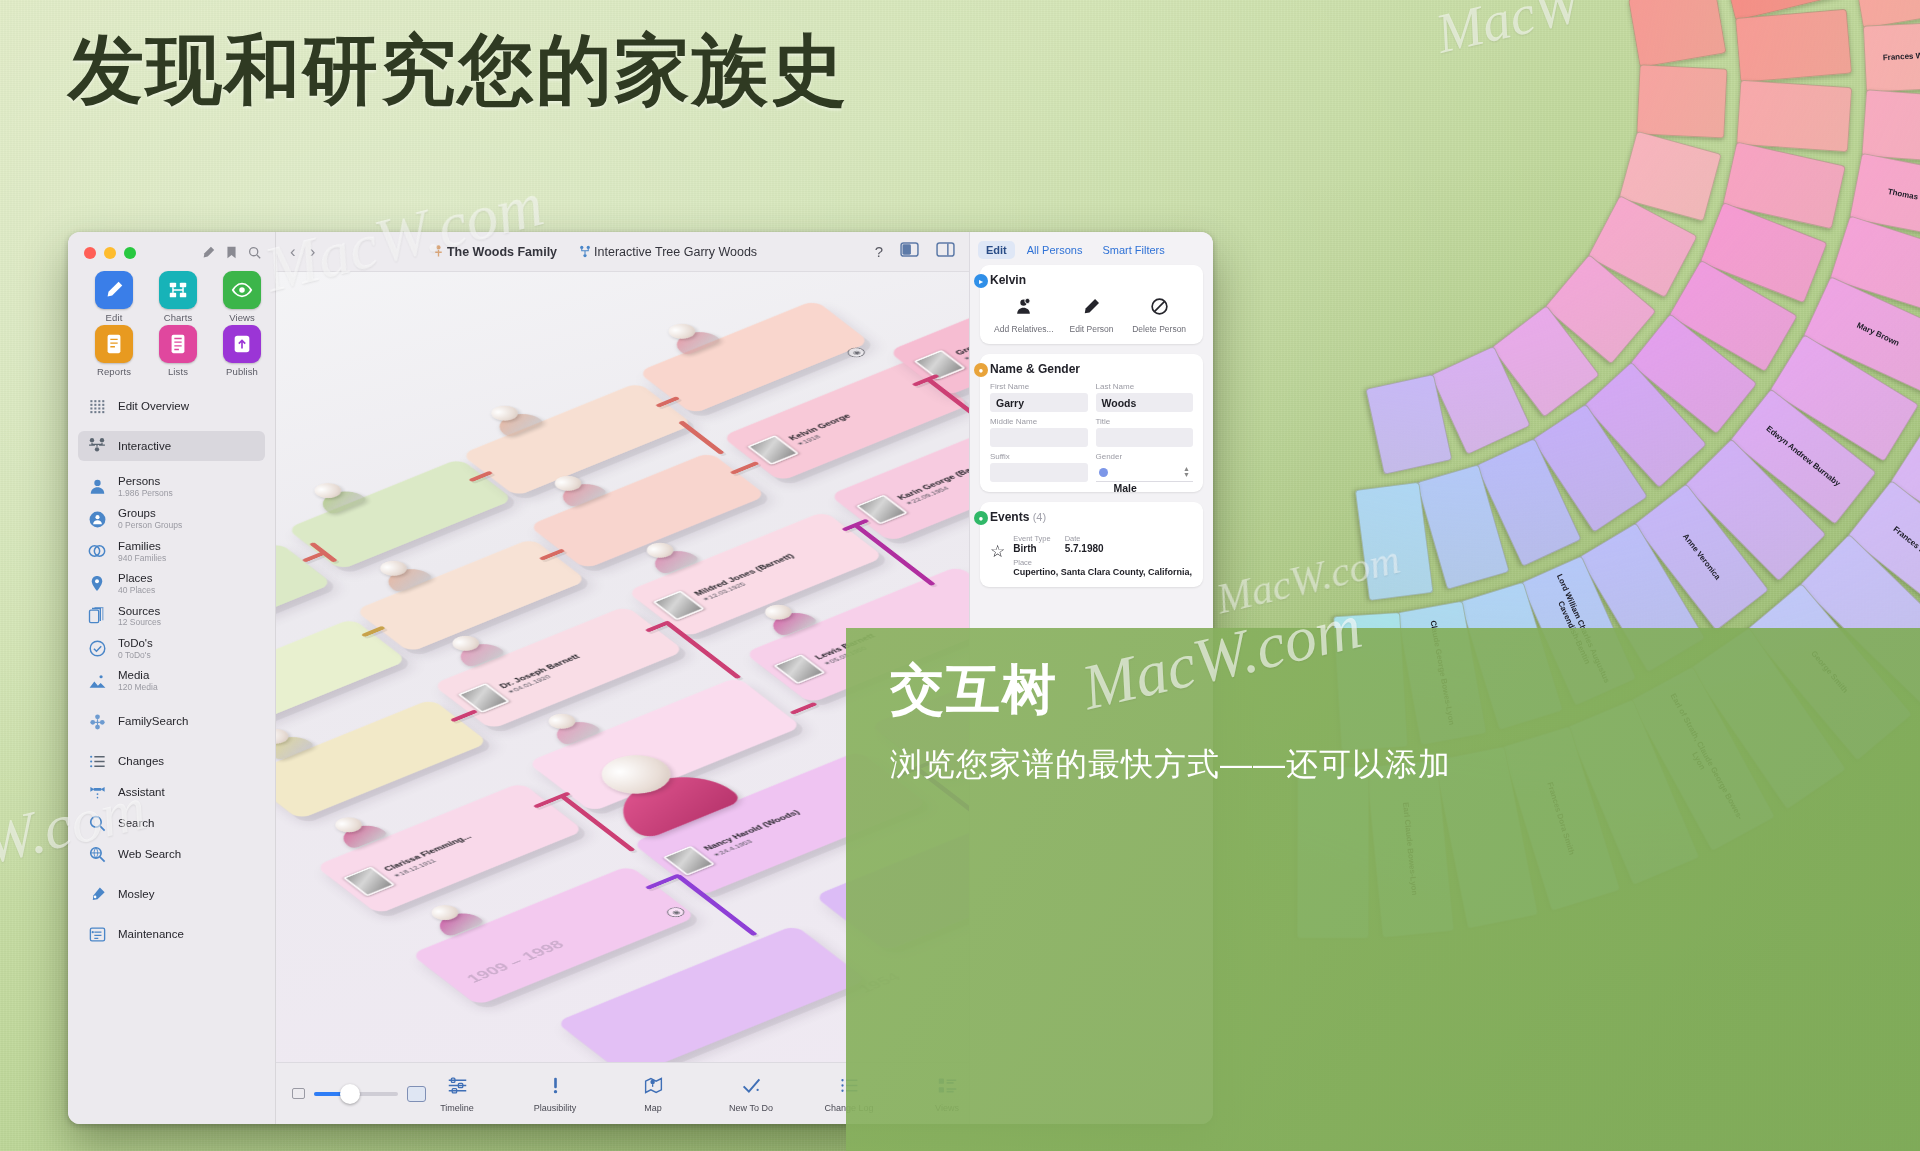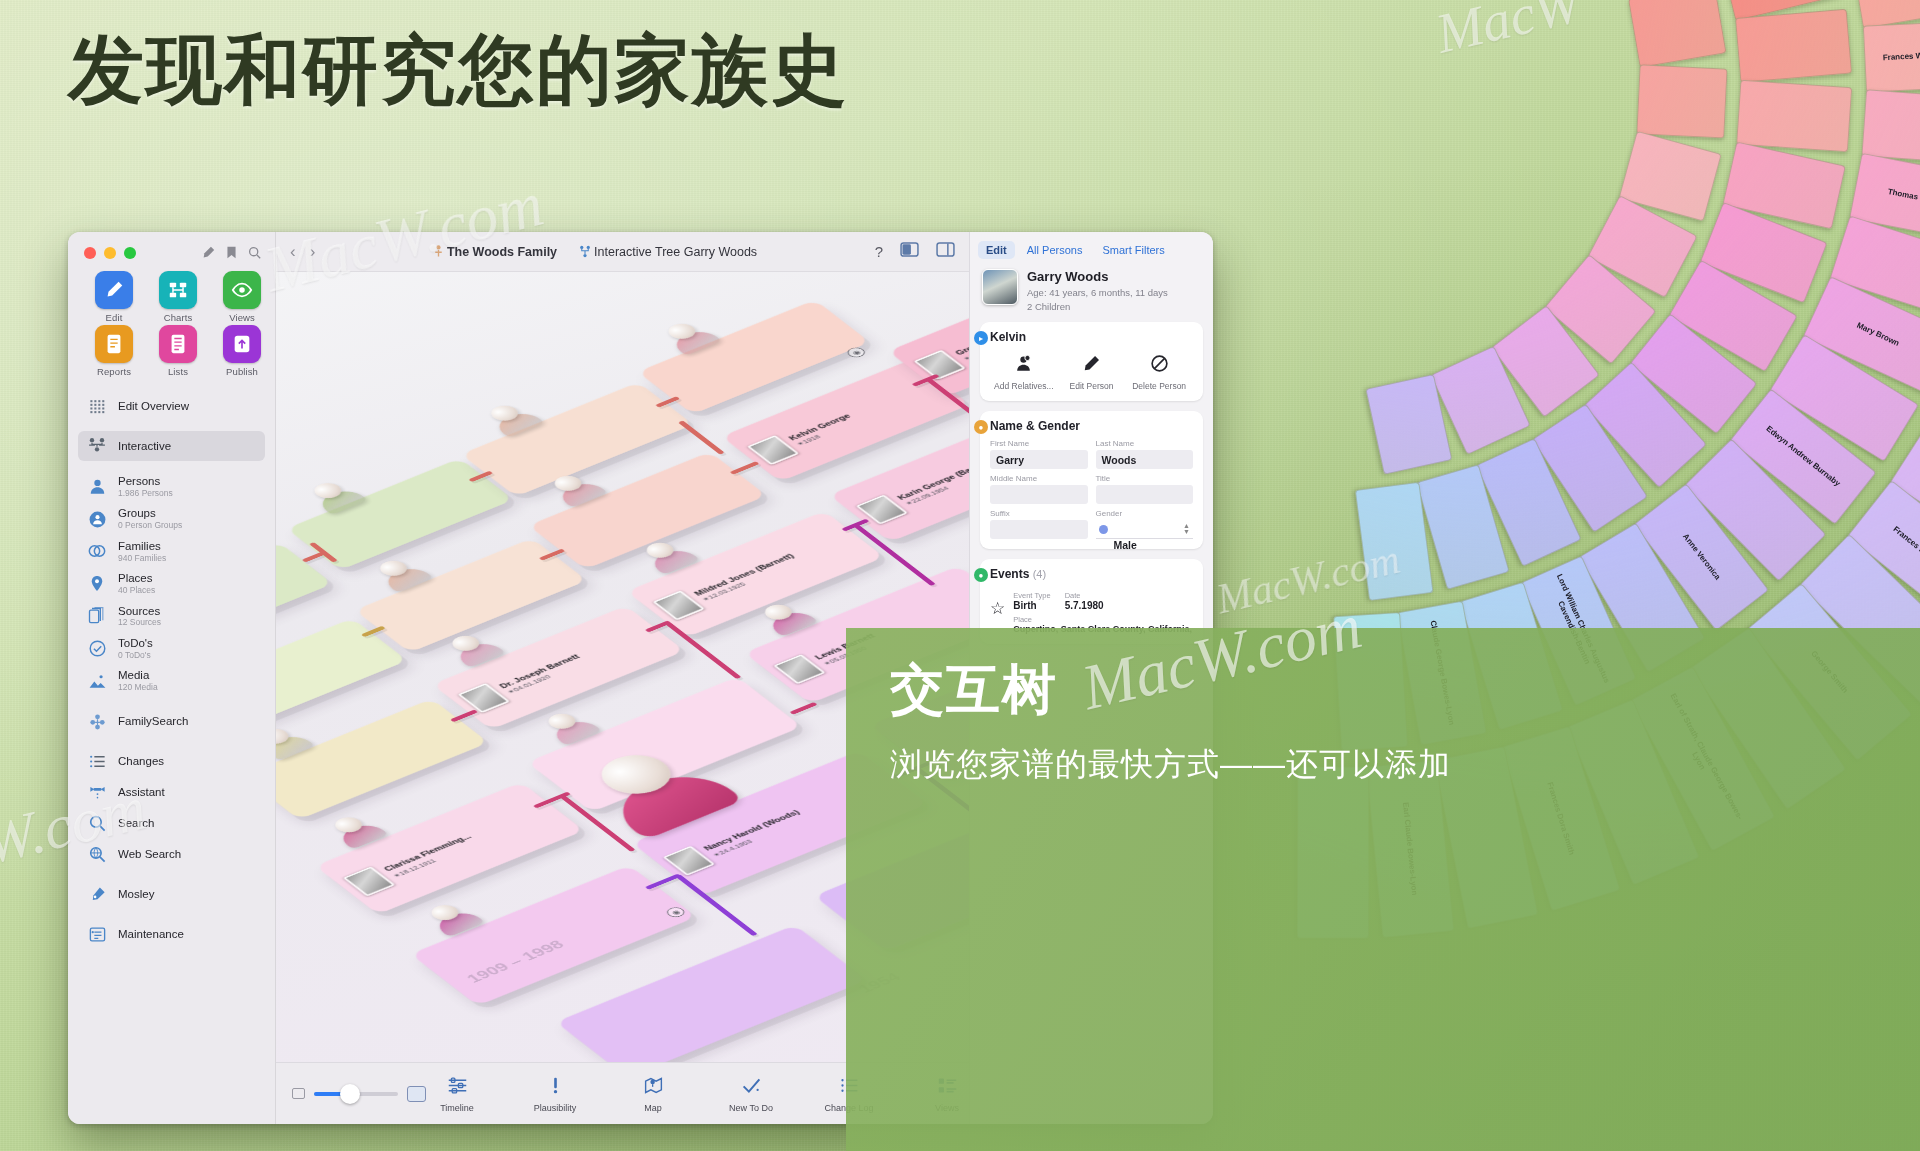--- a/index.html
+++ b/index.html
@@ -892,28 +892,20 @@
       </div>
     </div>
 
     <div class="inspector">
       <div class="insp-tabs" id="insptabs">
           <div class="insp-tab active">Edit</div>
           <div class="insp-tab">All Persons</div>
           <div class="insp-tab">Smart Filters</div>
         </div>
 
-      <div class="insp-head">
-        <div class="avatar"></div>
-        <div>
-          <div class="nm">Garry Woods</div>
-          <div class="ln">Age: 41 years, 6 months, 11 days</div>
-          <div class="ln">2 Children</div>
-        </div>
-      </div>
 
       <div class="panel">
         <div class="bullet" style="background:#2f8fe8;">▸</div>
         <div class="ttl">Kelvin</div>
         <div class="actions" id="actionrow">
             <div class="action">
               <span><svg width="19" height="19" viewBox="0 0 24 24">
                   <circle cx="12" cy="7" r="4" fill="#25252c"></circle>
                   <path d="M4 21c0-4.6 3.6-7.5 8-7.5s8 2.9 8 7.5z" fill="#25252c"></path>
                   <circle cx="17" cy="5" r="3.3" fill="#25252c" stroke="#fff" stroke-width="1.2"></circle>

